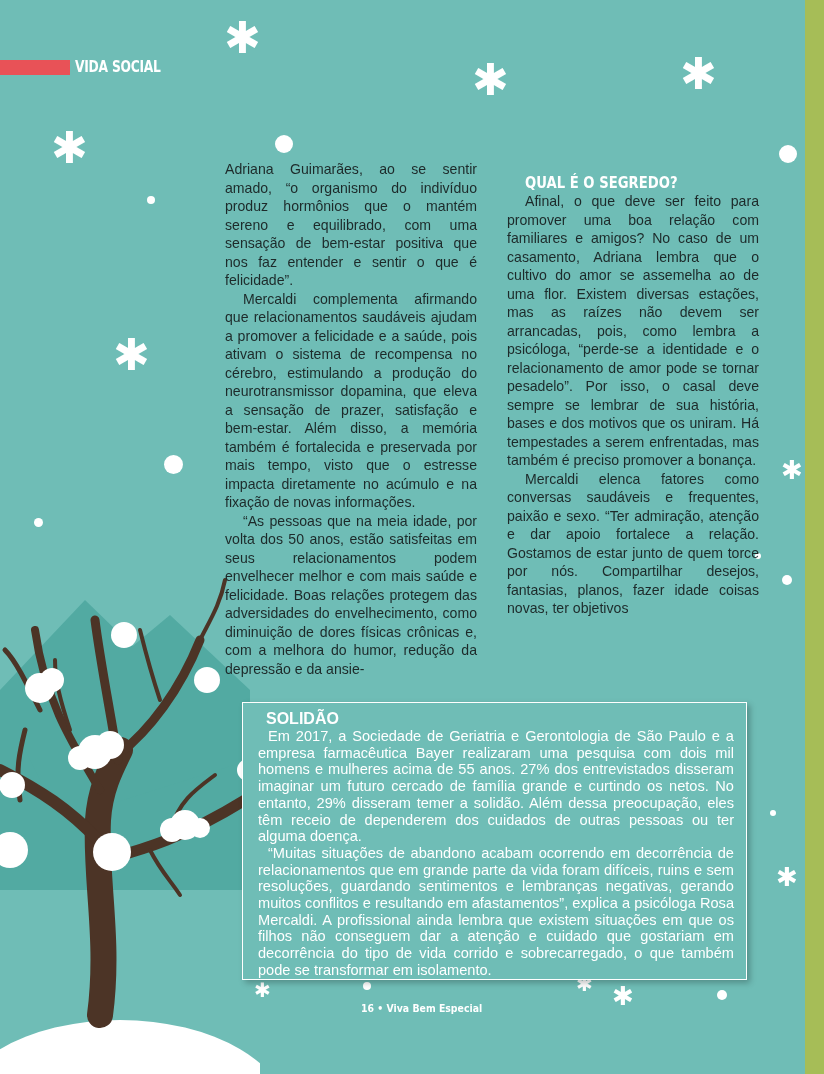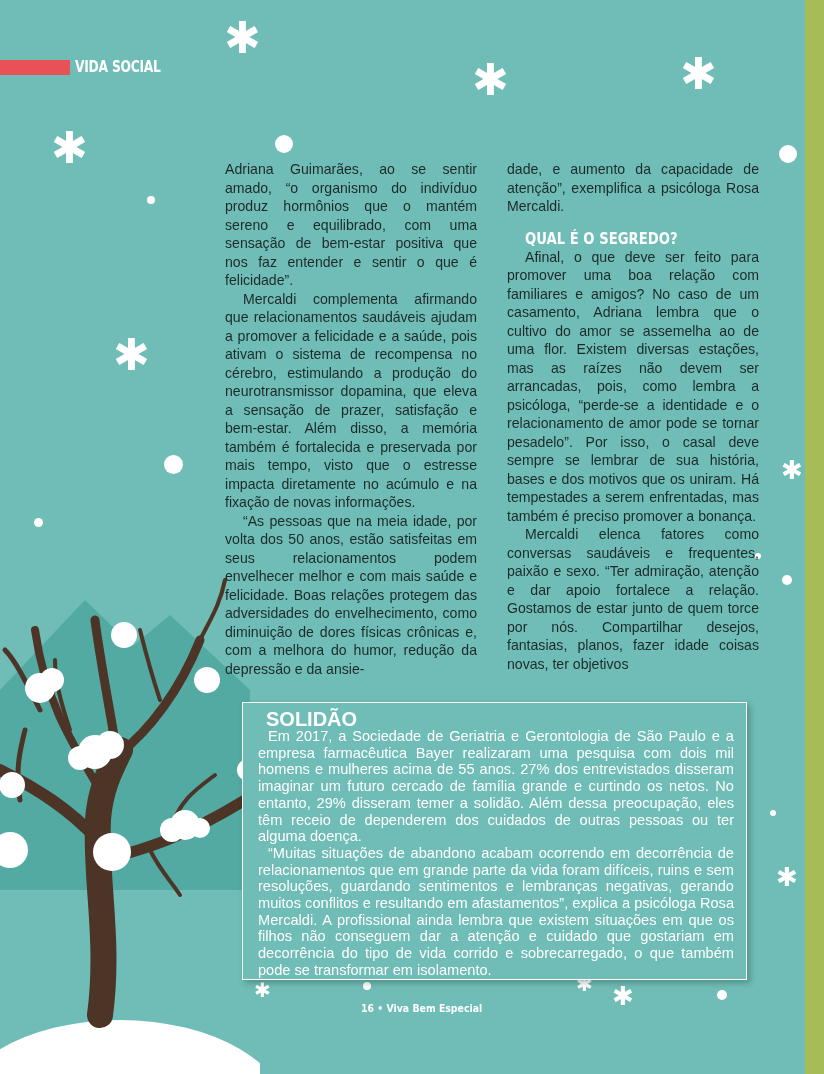--- a/index.html
+++ b/index.html
@@ -42,21 +42,21 @@
     }
 
     .box {
       position: absolute; left: 242px; top: 702px; width: 505px; height: 278px;
       border: 1.5px solid #ffffff; box-sizing: border-box;
       box-shadow: 3px 3px 6px rgba(0,0,0,0.25);
       background: #6fbdb6;
       padding: 7px 12px 0 15px;
       color: #ffffff; font-size: 14.6px; line-height: 16.7px; text-align: justify;
     }
-    .box-title { font-weight: bold; font-size: 20px; line-height: 18px; margin-left: 8px; }
+    .box-title { font-weight: bold; font-size: 16px; line-height: 18px; margin-left: 8px; }
     .box p { margin: 0; text-indent: 10px; }
 
     .footer {
       position: absolute; left: 361px; top: 1002px;
       color: #ffffff; font-weight: bold; font-size: 11px;
       font-family: "DejaVu Sans", sans-serif; transform: scaleX(0.85); transform-origin: left;
     }
     svg.tree { position: absolute; left: 0; top: 560px; }
   </style>
 </head>
@@ -131,21 +131,20 @@
   </g>
 </svg>
 
 <div class="col col-left">
   <p class="noindent">Adriana Guimarães, ao se sentir amado, “o organismo do indivíduo produz hormônios que o mantém sereno e equilibrado, com uma sensação de bem-estar positiva que nos faz entender e sentir o que é felicidade”.</p>
   <p>Mercaldi complementa afirmando que relacionamentos saudáveis ajudam a promover a felicidade e a saúde, pois ativam o sistema de recompensa no cérebro, estimulando a produção do neurotransmissor dopamina, que eleva a sensação de prazer, satisfação e bem-estar. Além disso, a memória também é fortalecida e preservada por mais tempo, visto que o estresse impacta diretamente no acúmulo e na fixação de novas informações.</p>
   <p>“As pessoas que na meia idade, por volta dos 50 anos, estão satisfeitas em seus relacionamentos podem envelhecer melhor e com mais saúde e felicidade. Boas relações protegem das adversidades do envelhecimento, como diminuição de dores físicas crônicas e, com a melhora do humor, redução da depressão e da ansie-</p>
 </div>
 
 <div class="col col-right">
-  <p class="noindent">dade, e aumento da capacidade de atenção”, exemplifica a psicóloga Rosa Mercaldi.</p>
   <div class="subhead">QUAL É O SEGREDO?</div>
   <p>Afinal, o que deve ser feito para promover uma boa relação com familiares e amigos? No caso de um casamento, Adriana lembra que o cultivo do amor se assemelha ao de uma flor. Existem diversas estações, mas as raízes não devem ser arrancadas, pois, como lembra a psicóloga, “perde-se a identidade e o relacionamento de amor pode se tornar pesadelo”. Por isso, o casal deve sempre se lembrar de sua história, bases e dos motivos que os uniram. Há tempestades a serem enfrentadas, mas também é preciso promover a bonança.</p>
   <p>Mercaldi elenca fatores como conversas saudáveis e frequentes, paixão e sexo. “Ter admiração, atenção e dar apoio fortalece a relação. Gostamos de estar junto de quem torce por nós. Compartilhar desejos, fantasias, planos, fazer idade coisas novas, ter objetivos</p>
 </div>
 
 <div class="box">
   <div class="box-title">SOLIDÃO</div>
   <p>Em 2017, a Sociedade de Geriatria e Gerontologia de São Paulo e a empresa farmacêutica Bayer realizaram uma pesquisa com dois mil homens e mulheres acima de 55 anos. 27% dos entrevistados disseram imaginar um futuro cercado de família grande e curtindo os netos. No entanto, 29% disseram temer a solidão. Além dessa preocupação, eles têm receio de dependerem dos cuidados de outras pessoas ou ter alguma doença.</p>
   <p>“Muitas situações de abandono acabam ocorrendo em decorrência de relacionamentos que em grande parte da vida foram difíceis, ruins e sem resoluções, guardando sentimentos e lembranças negativas, gerando muitos conflitos e resultando em afastamentos”, explica a psicóloga Rosa Mercaldi. A profissional ainda lembra que existem situações em que os filhos não conseguem dar a atenção e cuidado que gostariam em decorrência do tipo de vida corrido e sobrecarregado, o que também pode se transformar em isolamento.</p>
 </div>

